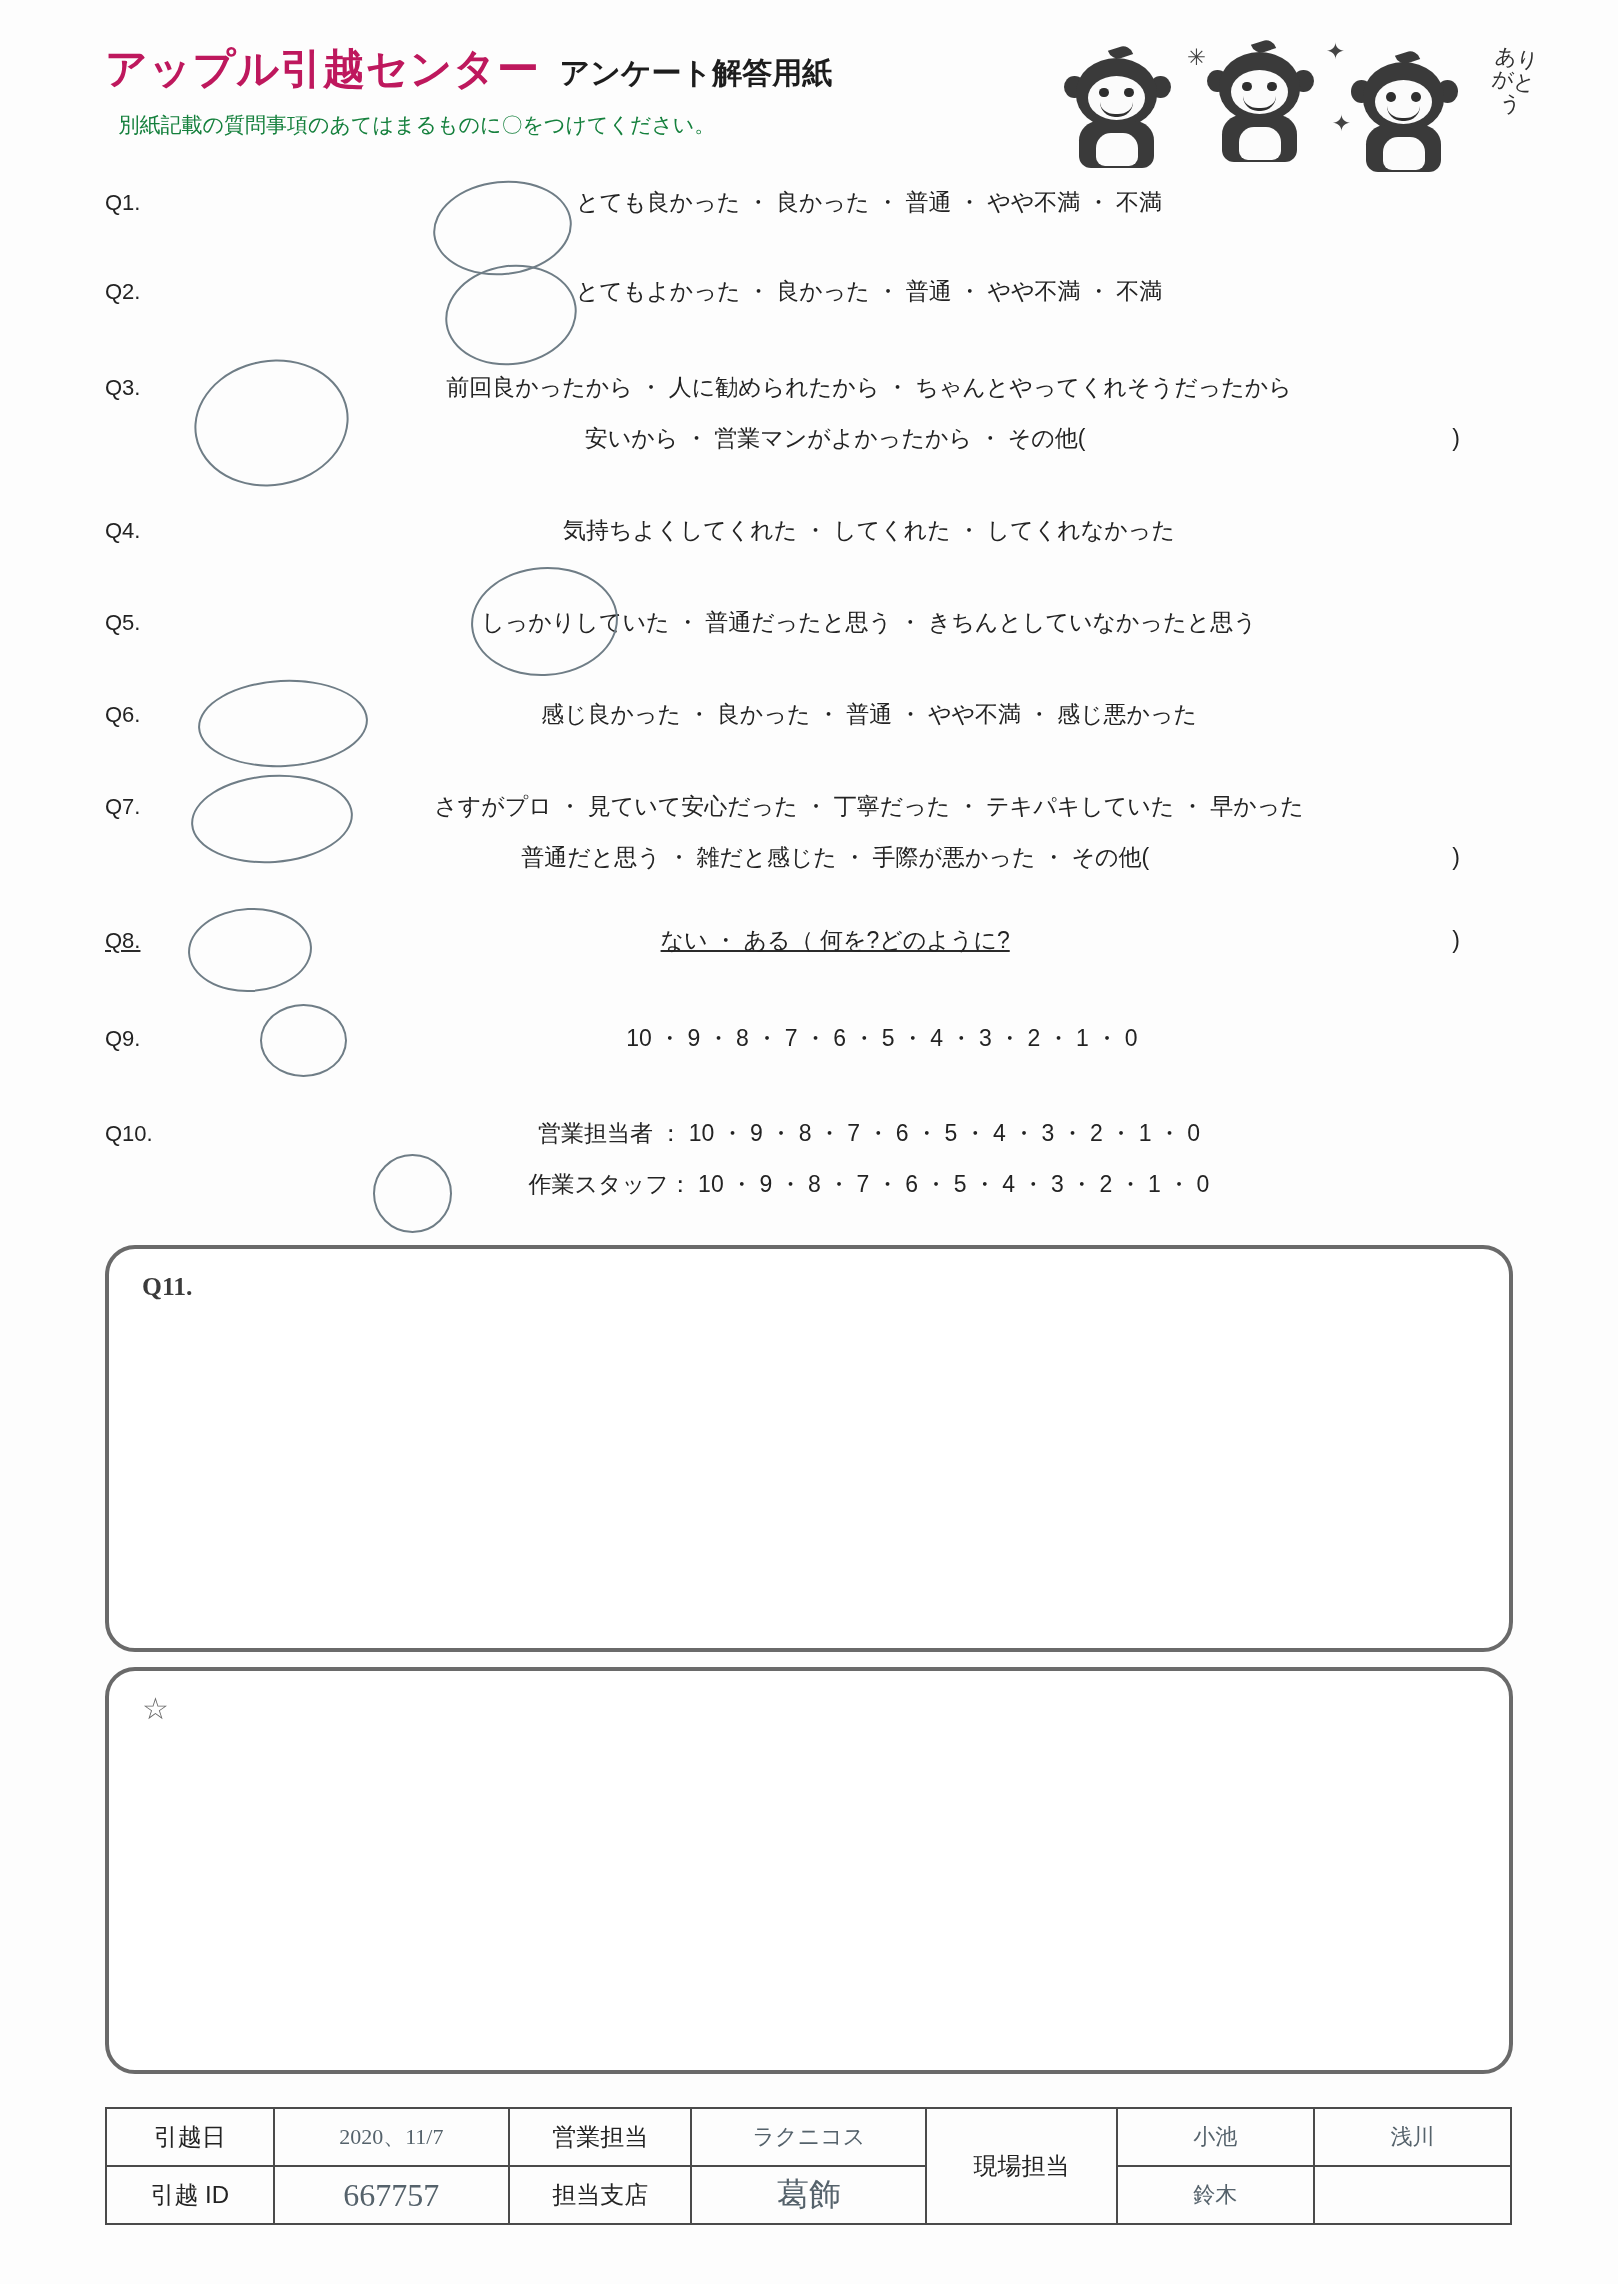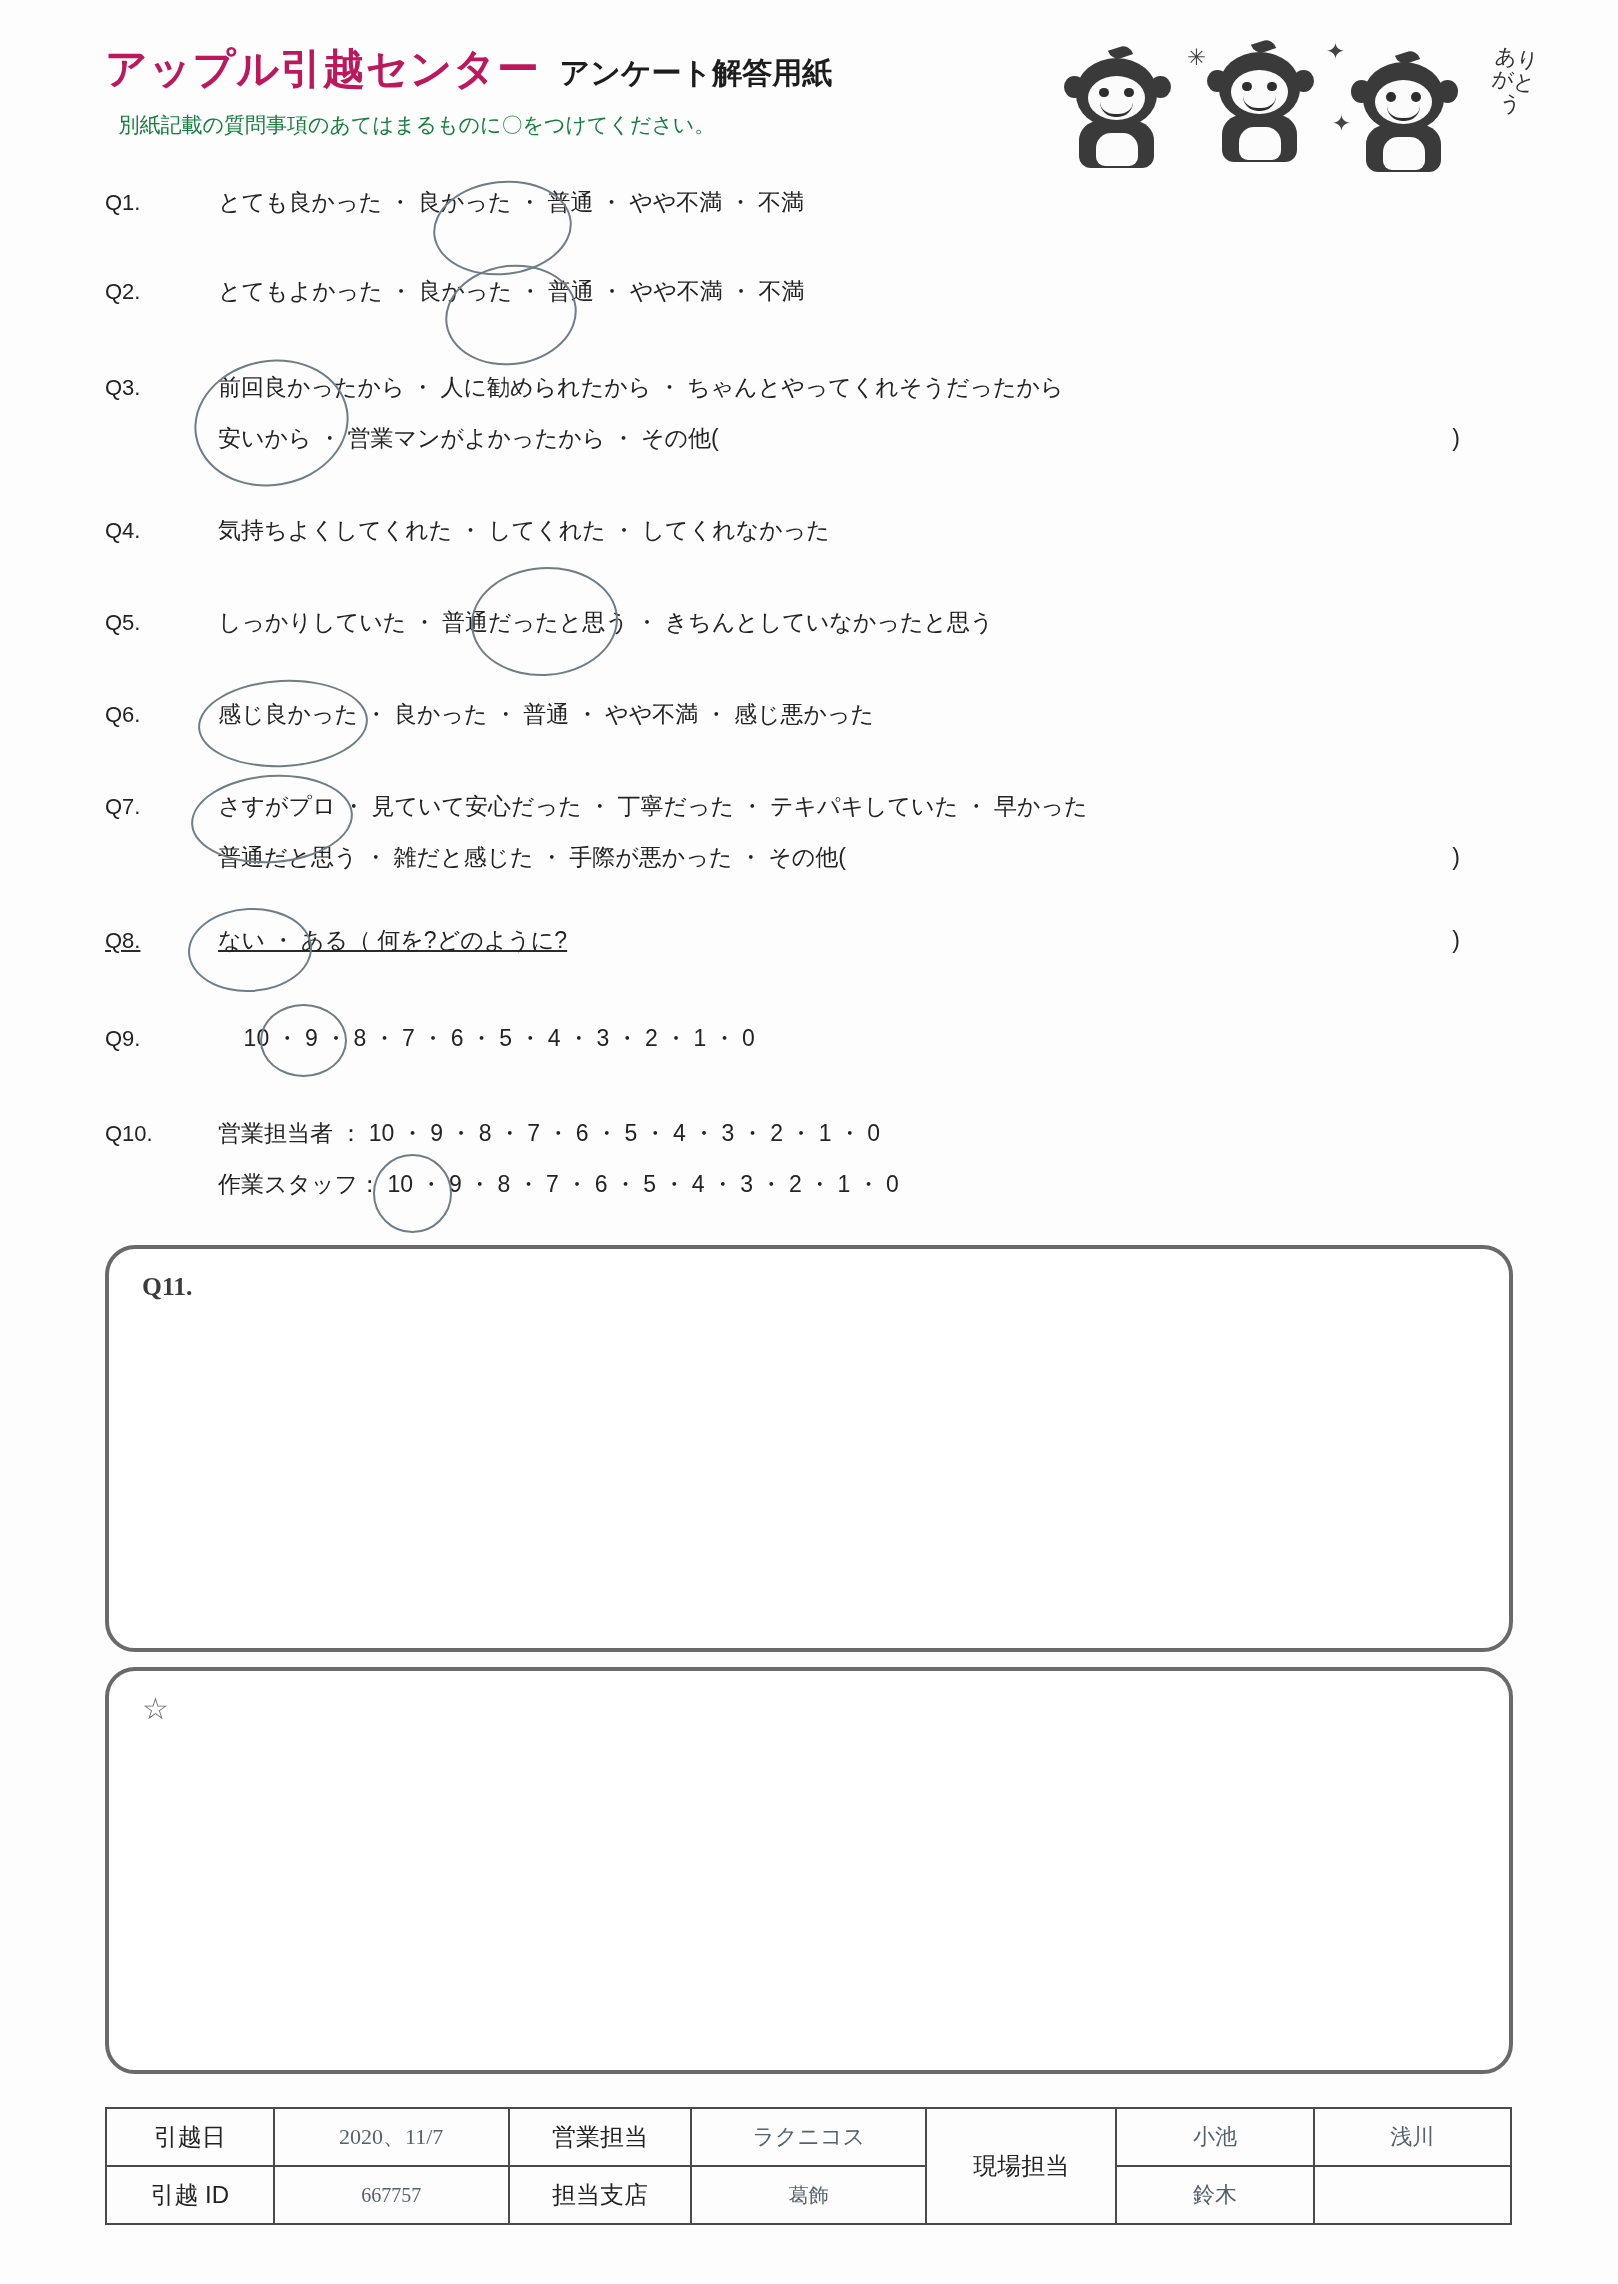--- a/index.html
+++ b/index.html
@@ -177,20 +177,21 @@
     flex: 0 0 113px;
     font-size: 22px;
     color: #232323;
     padding-top: 1.5px;
   }
   .qbody {
     flex: 1;
     font-size: 23px;
     color: #232323;
     line-height: 1.25;
+    text-align: center;
   }
   .qbody .line {
     white-space: nowrap;
     position: relative;
   }
   .paren-right {
     float: right;
     margin-right: 60px;
   }
 
@@ -244,21 +245,21 @@
     vertical-align: middle;
     color: #232323;
     padding: 0 4.5px;
   }
   .ftable td.hand {
     font-family: "Liberation Serif", serif;
     font-size: 22px;
     color: #55626b;
   }
   .ftable td.big {
-    font-size: 20px;
+    font-size: 32px;
   }
   .c-label { width: 158px; }
   .c-val1 { width: 226px; }
   .c-label2 { width: 173px; }
   .c-val2 { width: 226px; }
   .c-label3 { width: 181px; }
   .c-val3 { width: 188px; }
   .c-val4 { width: 188px; }
 </style>
 </head>

